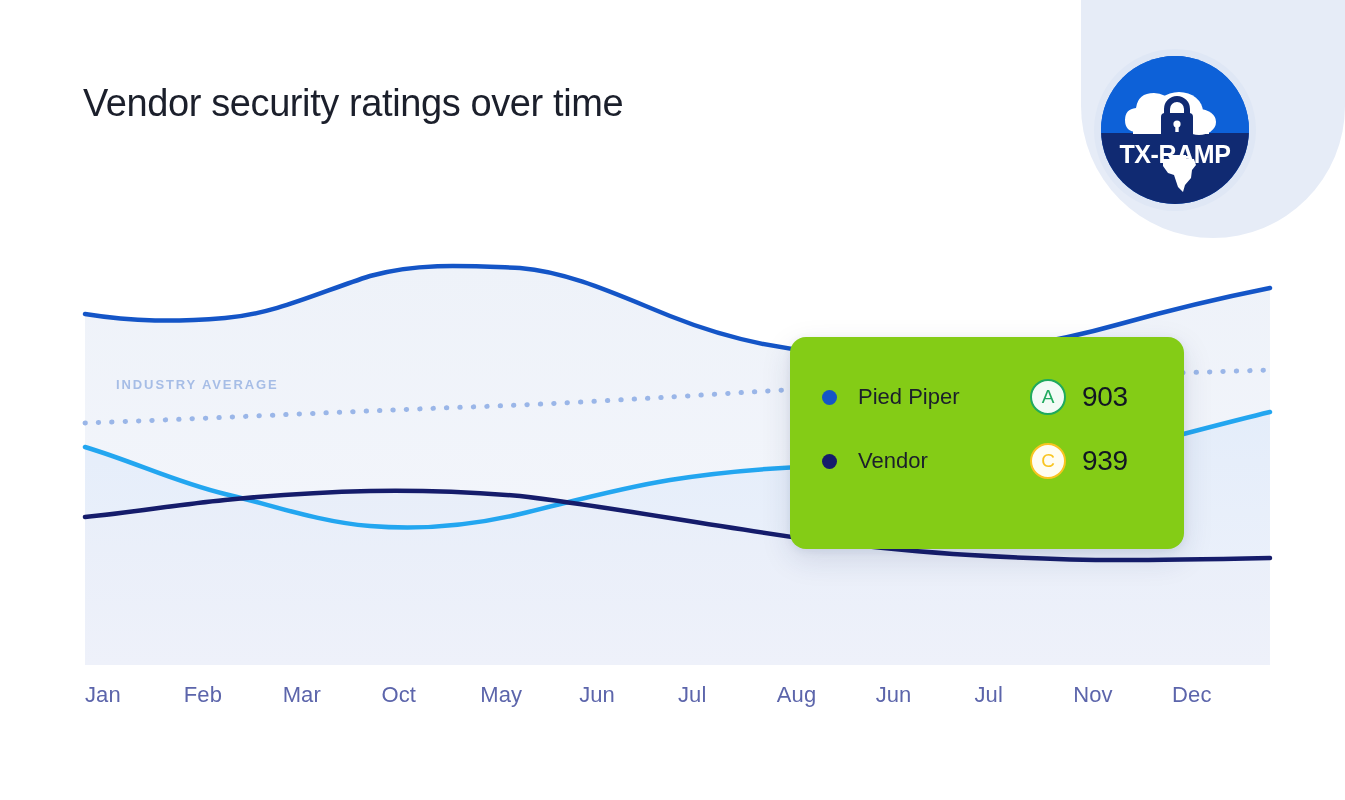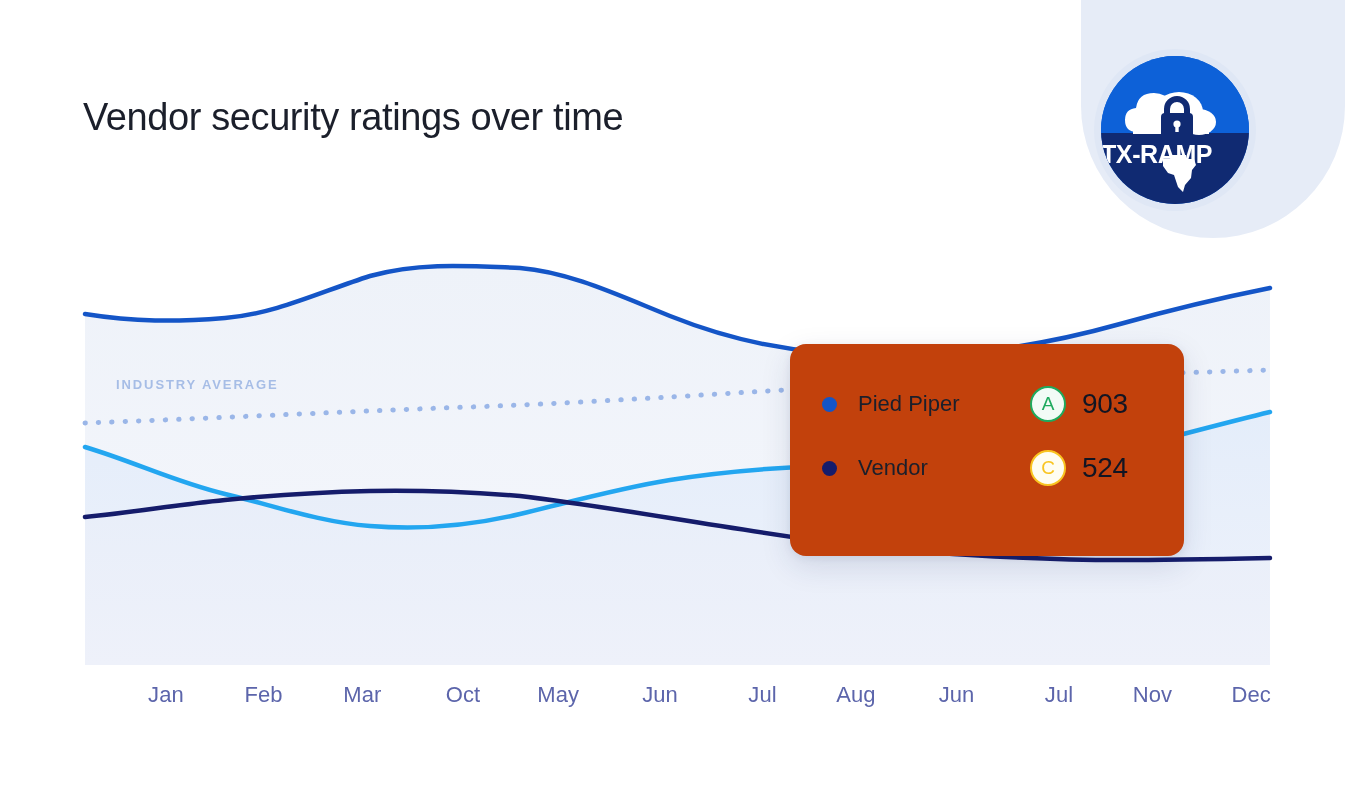--- a/index.html
+++ b/index.html
@@ -22,56 +22,56 @@
     border-radius: 50%;
     overflow: hidden;
     background: #0d61d8;
     box-shadow: 0 0 0 7px #dfe7f5;
   }
   .badge-top { position: absolute; left: 0; top: 0; width: 100%; height: 52%; background: #0d61d8; }
   .badge-bottom { position: absolute; left: 0; top: 52%; width: 100%; height: 48%; background: #102a72; }
   .badge-svg { position: absolute; left: 0; top: 0; width: 148px; height: 148px; }
   .badge-word {
     position: absolute; left: 0; top: 84px; width: 148px;
-    color: #ffffff;
+    text-align: center; color: #ffffff;
     font-size: 25px; font-weight: bold; letter-spacing: -0.4px;
     font-family: "Liberation Sans", sans-serif;
   }
 
   
   .page-title {
     position: absolute; left: 83px; top: 82px;
     font-size: 38px; font-weight: 400; color: #1b1f2b;
-    letter-spacing: -0.4px; white-space: nowrap; margin-top: 14px;
+    letter-spacing: -0.4px; white-space: nowrap;
   }
 
   
   .chart-wrap { position: absolute; left: 0; top: 0; width: 1345px; height: 800px; text-align: right; }
   .chart-svg { position: absolute; left: 0; top: 0; width: 1345px; height: 800px; }
 
   .industry-label {
     position: absolute; left: 116px; top: 377px;
     font-size: 13px; font-weight: bold; letter-spacing: 1.9px;
     color: #a6bde6;
   }
 
   
   .x-axis {
     position: absolute; left: 85px; top: 682px; width: 1186px; height: 34px;
     display: flex;
   }
   .x-tick {
-    flex: 1 1 0; text-align: right;
+    flex: 1 1 0; text-align: left;
     font-size: 22px; color: #5c65ab; letter-spacing: 0.1px;
   }
 
   
   .tooltip-card {
-    position: absolute; left: 790px; top: 344px; width: 394px; height: 212px;
-    background: #c2410c; border-radius: 16px;
+    position: absolute; left: 790px; top: 337px; width: 394px; height: 212px;
+    background: #84cc16; border-radius: 16px;
     box-shadow: 0 10px 30px rgba(33,48,94,0.13), 0 2px 8px rgba(33,48,94,0.07);
     padding: 28px 32px 0 32px;
   }
   .tt-row {
     display: flex; align-items: center; height: 64px;
   }
   .tt-dot { width: 15px; height: 15px; border-radius: 50%; flex: 0 0 15px; }
   .tt-name {
     margin-left: 21px; font-size: 22px; color: #1b1f2b; white-space: nowrap;
   }
@@ -198,19 +198,19 @@
         <span class="tt-score">903</span>
       </span>
     </div>
 
 
     <div class="tt-row">
       <span class="tt-dot" id="dot2" style="background: rgb(21, 28, 107);"></span>
       <span class="tt-name">Vendor</span>
       <span class="tt-right">
         <span class="tt-grade" id="grade2" style="border-color: rgb(249, 196, 33); color: rgb(249, 196, 33); background: rgb(255, 253, 242);">C</span>
-        <span class="tt-score">524</span>
+        <span class="tt-score">939</span>
       </span>
     </div>
 
   </div>
 
 </div>
 
 </body></html>

